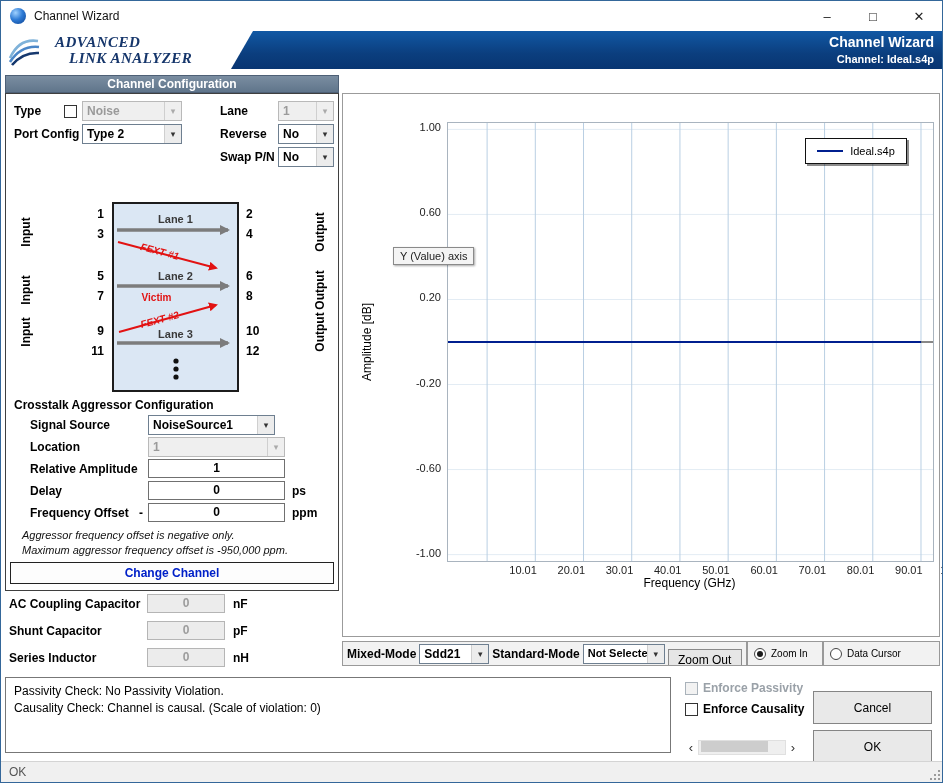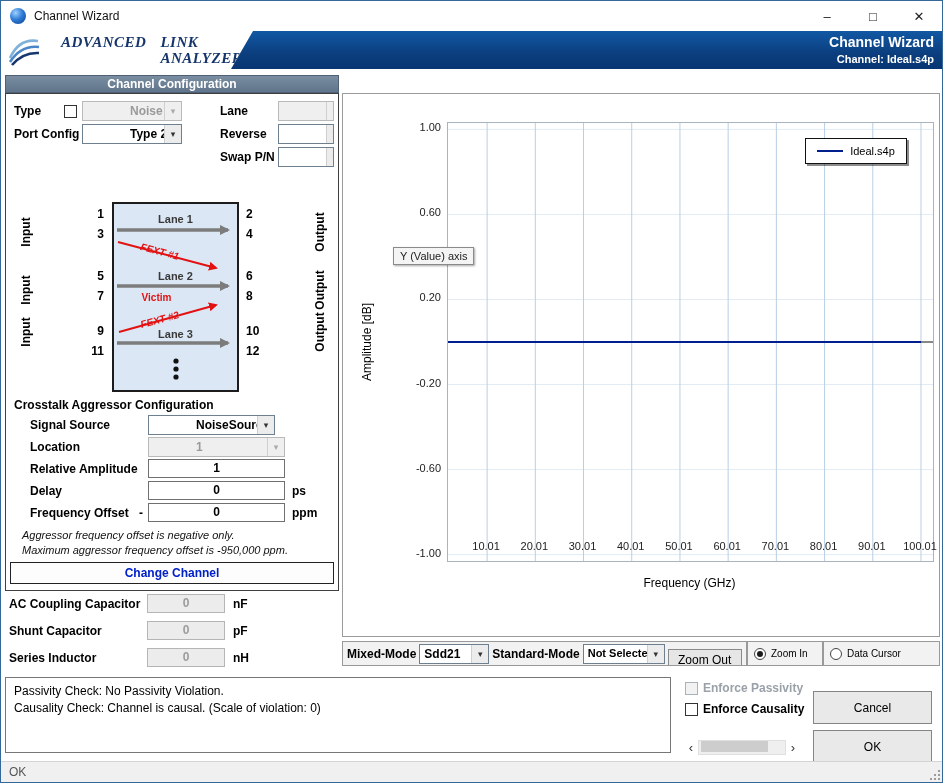--- a/index.html
+++ b/index.html
@@ -1,33 +1,33 @@
 <!DOCTYPE html>
 <html><head>
 <meta charset="utf-8">
 <style>
   html,body{margin:0;padding:0;background:#cfcfcf;}
   .window{position:relative;width:943px;height:783px;background:#fff;border:1px solid #34679a;
     box-sizing:border-box;overflow:hidden;font-family:"Liberation Sans",sans-serif;}
-  .abs{position:absolute;padding-left:43px;}
+  .abs{position:absolute;}
 
   
   .titlebar{position:absolute;left:0;top:0;width:100%;height:30px;background:#fff;display:flex;align-items:center;}
   .app-icon{width:16px;height:16px;border-radius:50%;margin-left:9px;flex:0 0 auto;
     background:radial-gradient(circle at 35% 30%,#9fd1ff 0%,#2f7cd6 45%,#0a3f8f 100%);}
   .title-text{margin-left:8px;font-size:12px;color:#111;}
   .win-btns{margin-left:auto;display:flex;height:30px;}
   .win-btn{width:46px;height:30px;display:flex;align-items:center;justify-content:center;font-size:13px;color:#222;}
 
   
   .banner{position:absolute;left:0;top:30px;width:100%;height:38px;
     background:linear-gradient(180deg,#1158a4 0%,#0b3e7e 60%,#083572 100%);}
   .logo-plate{position:absolute;left:0;top:0;height:38px;width:252px;background:#fff;
     clip-path:polygon(0 0,252px 0,230px 38px,0 38px);display:flex;align-items:center;}
-  .logo-text{display:flex;flex-direction:row;margin-left:20px;line-height:1.1;}
+  .logo-text{display:flex;flex-direction:column;margin-left:14px;line-height:1.1;}
   .logo-l1,.logo-l2{font-family:"Liberation Serif",serif;font-style:italic;font-weight:bold;
     font-size:15px;color:#16366b;letter-spacing:.5px;}
   .logo-l2{margin-left:14px;}
   .banner-right{position:absolute;right:8px;top:3px;display:flex;flex-direction:column;align-items:flex-end;color:#fff;}
   .banner-title{font-size:14px;font-weight:bold;}
   .banner-sub{font-size:11px;font-weight:bold;margin-top:3px;}
 
   .panel-header{position:absolute;height:18px;box-sizing:border-box;border:1px solid #4e6076;
     background:linear-gradient(#7a8da1,#60758b);color:#fff;font-size:12px;font-weight:bold;
     text-align:center;line-height:16px;}
@@ -65,21 +65,21 @@
   .lane-label{position:absolute;left:0;right:0;text-align:center;font-size:11px;font-weight:bold;color:#3a3a3a;}
   .fext-label{position:absolute;font-size:10px;font-weight:bold;font-style:italic;color:#e21212;white-space:nowrap;}
   .victim-label{position:absolute;left:0;right:38px;text-align:center;font-size:10px;font-weight:bold;color:#e21212;}
 
   .status-box{position:absolute;background:#fff;border:1px solid #777;box-sizing:border-box;
     padding:5px 8px;font-size:12px;line-height:17px;color:#000;}
 
   
   .chart-region{position:absolute;background:#fff;border:1px solid #9b9b9b;box-sizing:border-box;}
   .plot{position:absolute;border:1px solid #a9b4bf;background:#fff;overflow:hidden;}
-  .xtick{position:absolute;top:446px;transform:translateX(-50%);font-size:11px;color:#222;}
+  .xtick{position:absolute;top:470px;transform:translateX(-50%);font-size:11px;color:#222;margin-left:37px;}
   .ytick{position:absolute;left:52px;width:46px;text-align:right;font-size:11px;color:#222;}
   .ylabel{position:absolute;left:24px;top:248px;transform:translate(-50%,-50%) rotate(-90deg);font-size:12px;color:#000;white-space:nowrap;}
   .xlabel{position:absolute;left:104px;width:485px;text-align:center;top:482px;font-size:12px;color:#000;}
   .legend{position:absolute;left:462px;top:44px;width:102px;height:26px;box-sizing:border-box;border:1px solid #111;
     background:#fff;box-shadow:2px 2px 0 rgba(0,0,0,.45);display:flex;align-items:center;justify-content:center;gap:7px;}
   .legend-line{width:26px;height:2px;background:#001f8f;}
   .legend-text{font-size:11px;color:#000;}
   .axis-tooltip{position:absolute;left:50px;top:153px;background:#f4f4f4;border:1px solid #8a8a8a;
     box-shadow:1px 1px 2px rgba(0,0,0,.35);font-size:11px;padding:2px 6px;color:#222;white-space:nowrap;}
 

